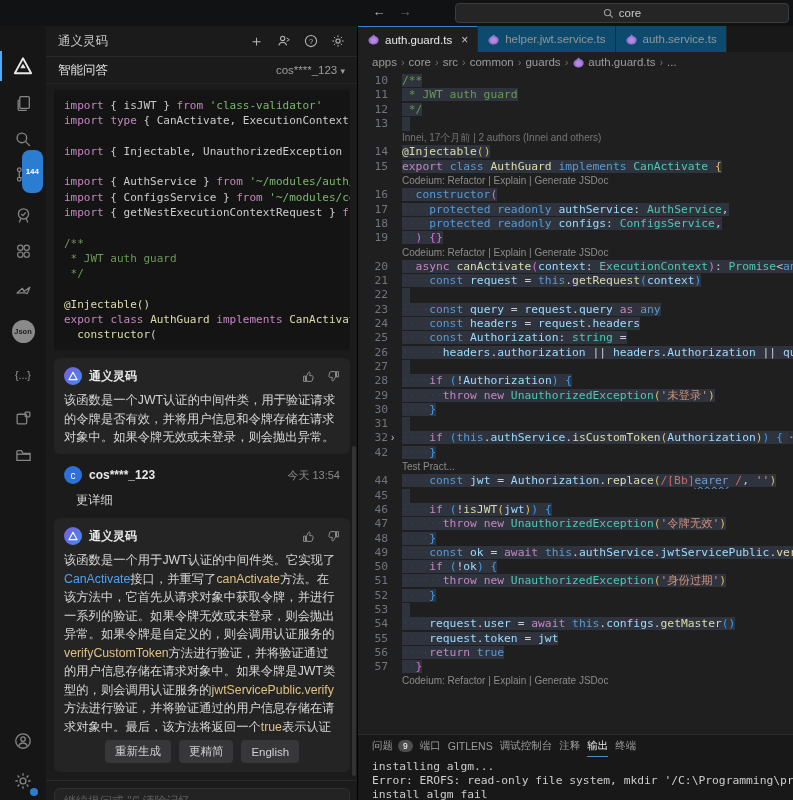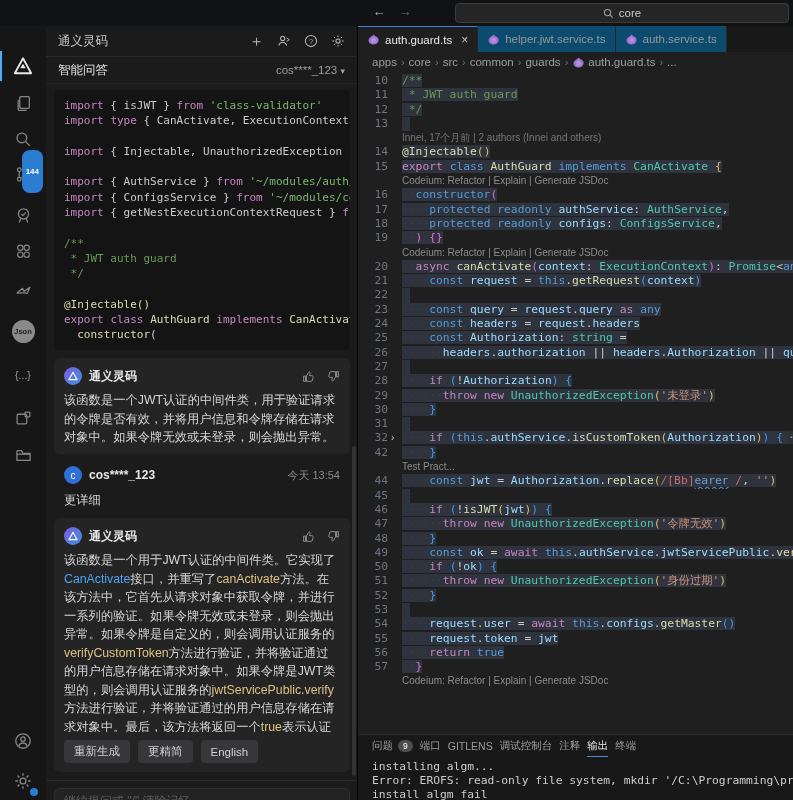--- a/index.html
+++ b/index.html
@@ -51,30 +51,30 @@
   #card2 { top:492px; height:254px; }
   .card-head { display:flex; align-items:center; gap:7px; margin-bottom:6px; flex:none; }
   .ai-avatar { width:18px; height:18px; border-radius:50%; background:linear-gradient(135deg,#7b5ce0,#3f8fe0);
     display:flex; align-items:center; justify-content:center; flex:none; }
   .card-name { font-size:12px; font-weight:bold; color:#e8e8e8; }
   .card-thumbs { margin-left:auto; display:flex; gap:12px; color:#9a9a9a; }
   .card-thumbs span { cursor:pointer; display:flex; }
   .card-text { font-size:12.3px; line-height:18.5px; color:#d6d6d6; overflow:hidden; flex:1; }
   .seg-l { color:#4ba3f5; }
   .seg-c { color:#e0c184; }
-  #chat-actions { display:flex; gap:8px; margin-top:8px; flex:none; }
+  #chat-actions { display:flex; gap:8px; margin-top:8px; flex:none;justify-content:center; }
   .chat-action { background:#37373a; border:none; border-radius:4px; color:#d0d0d0; font-size:11.5px;
     padding:4px 10px; cursor:pointer; font-family:inherit; }
 
   #user-row { position:absolute; left:8px; top:436px; width:296px; padding:4px 10px; }
   .user-head { display:flex; align-items:center; gap:7px; }
   .user-avatar { width:18px; height:18px; border-radius:50%; background:#2f6fd8; color:#fff; font-size:10px;
     display:flex; align-items:center; justify-content:center; }
   .user-time { margin-left:auto; font-size:11px; color:#8a8a8a; }
-  #user-text { margin-top:8px; font-size:12.3px; color:#d6d6d6; }
+  #user-text { margin-top:8px; font-size:12.3px; color:#d6d6d6;margin-left:12px; }
 
   #chat-input-sep { position:absolute; left:0; top:754px; width:100%; border-top:1px solid #2a2a2a; }
   #chat-input-wrap { position:absolute; left:8px; top:762px; width:296px; height:26px; background:#232323;
     border:1px solid #303030; border-radius:6px; display:flex; align-items:center; padding:0 9px; }
   #chat-input { flex:1; background:transparent; border:none; outline:none; color:#cfcfcf; font-size:12px; font-family:inherit; }
   #chat-input::placeholder { color:#5f5f5f; }
   #chat-send { color:#9aa0a6; font-size:13px; cursor:pointer; }
   #chat-scrollbar { position:absolute; right:1px; top:420px; width:4px; height:330px; background:#333; border-radius:2px; }
 
   

